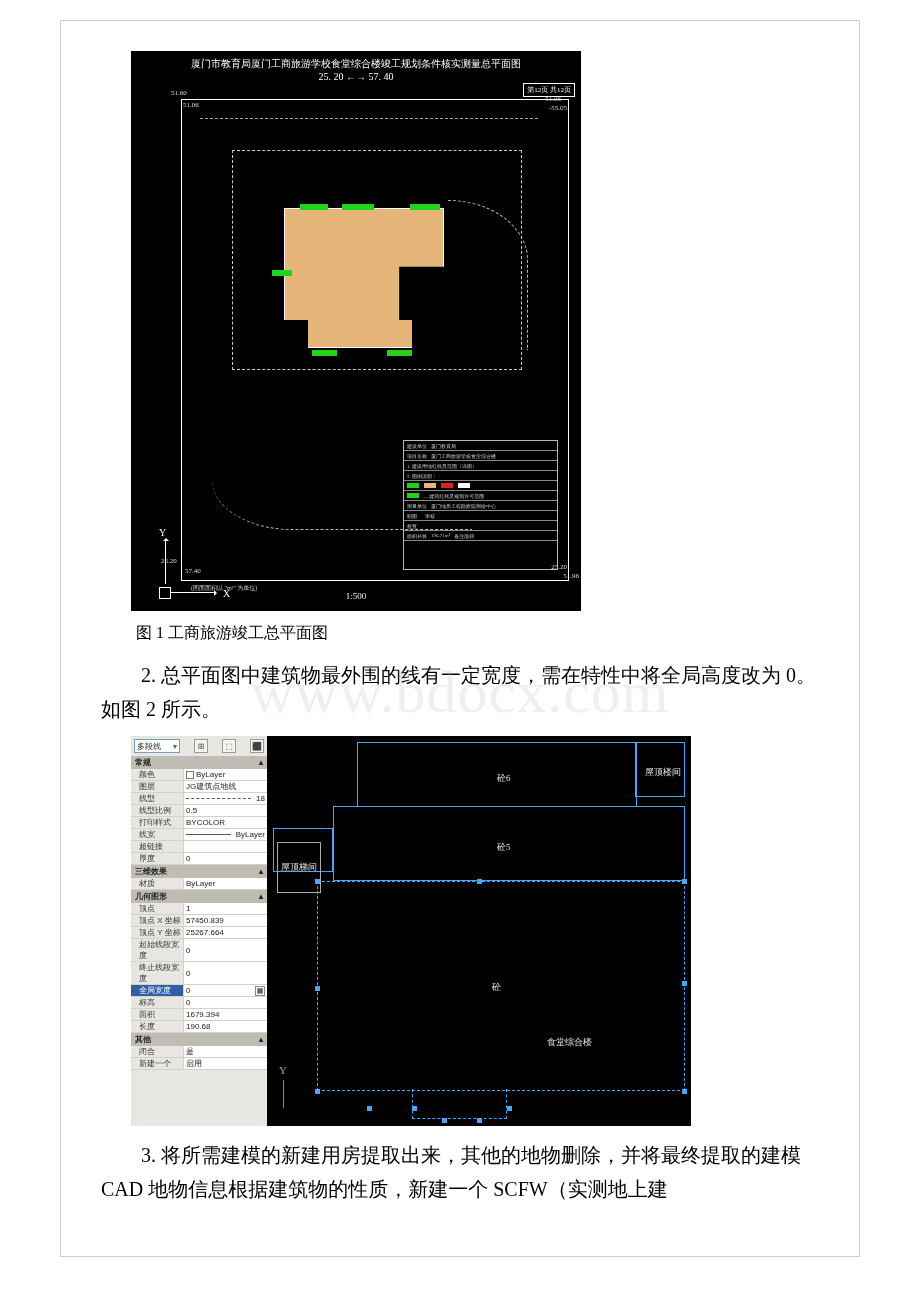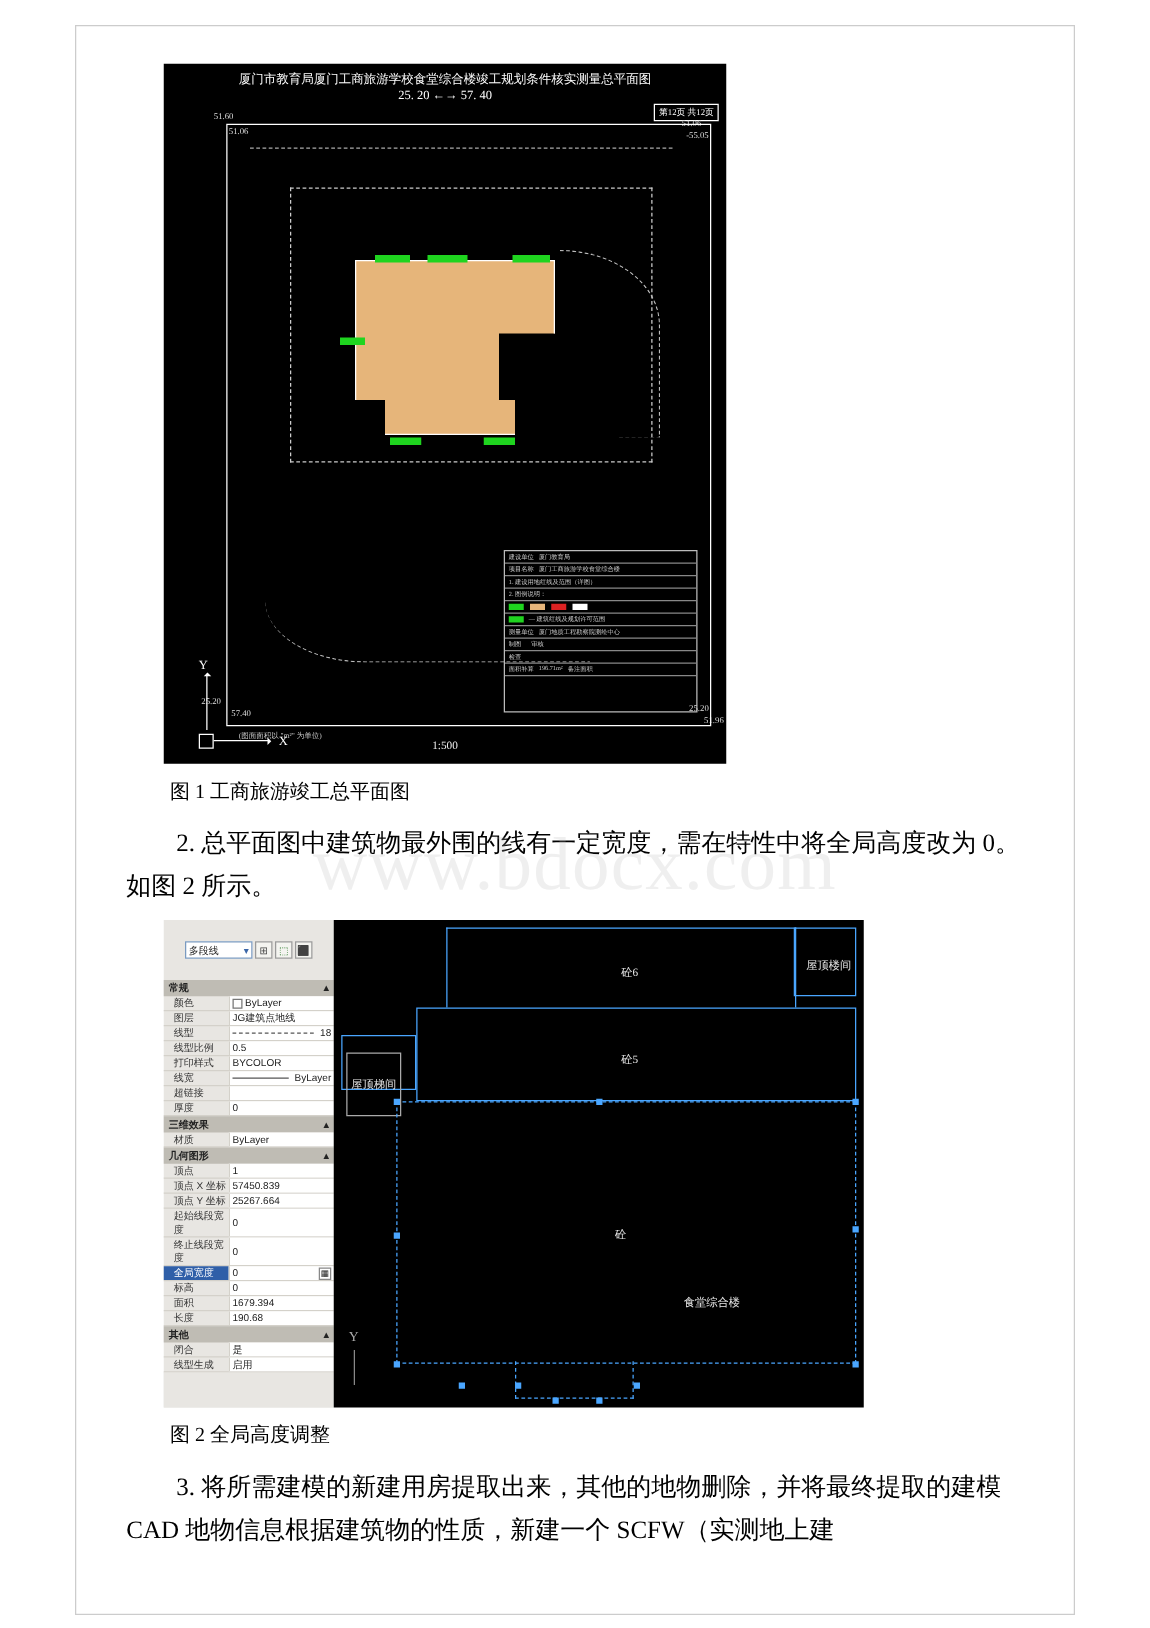--- a/index.html
+++ b/index.html
@@ -170,22 +170,22 @@
     background: #e8e6e2;
     font-family: "Microsoft YaHei","SimSun",sans-serif;
     font-size: 8px;
     color: #222;
     display: flex;
     flex-direction: column;
   }
   .prop-top {
     display: flex;
     align-items: center;
-    padding: 17px;
-    gap: 2px;
+    padding: 3px;
+    gap: 14px;
   }
   .prop-select {
     flex: 1;
     background: #fff;
     border: 1px solid #7a9ac0;
     height: 14px;
     font-size: 8px;
     padding: 0 2px;
     display: flex;
     align-items: center;
@@ -493,21 +493,21 @@
 
         <div class="prop-section">
           <span>其他</span>
             <span class="caret">▴</span>
         </div>
         <div class="prop-row">
             <div class="k">闭合</div>
             <div class="v">是</div>
           </div>
         <div class="prop-row">
-            <div class="k">线型生成</div>
+            <div class="k">新建一个</div>
             <div class="v">启用</div>
           </div>
         <div style="flex:1; background:#e8e6e2;"></div>
       </div>
 
       <div class="cad2">
 
         <div class="cad2-outline" style="right:6px; top:6px; width:50px; height:55px;"></div>
         <span class="cad2-label" style="right:10px; top:30px;">屋顶楼间</span>
 
@@ -541,19 +541,18 @@
         <span class="cad2-label" style="left:280px; top:300px;">食堂综合楼</span>
 
         <div class="cad2-axis">
           <span class="yline"></span>
           <span class="ylabel">Y</span>
         </div>
       </div>
     </div>
   </div>
 
-  <p class="caption">图 2 全局高度调整</p>
 
   <p class="body-text">
     <span>3. 将所需建模的新建用房提取出来，其他的地物删除，并将最终提取的建模 CAD 地物信息根据建筑物的性质，新建一个 SCFW（实测地上建</span>
   </p>
 
 </div>
 
 </body></html>

